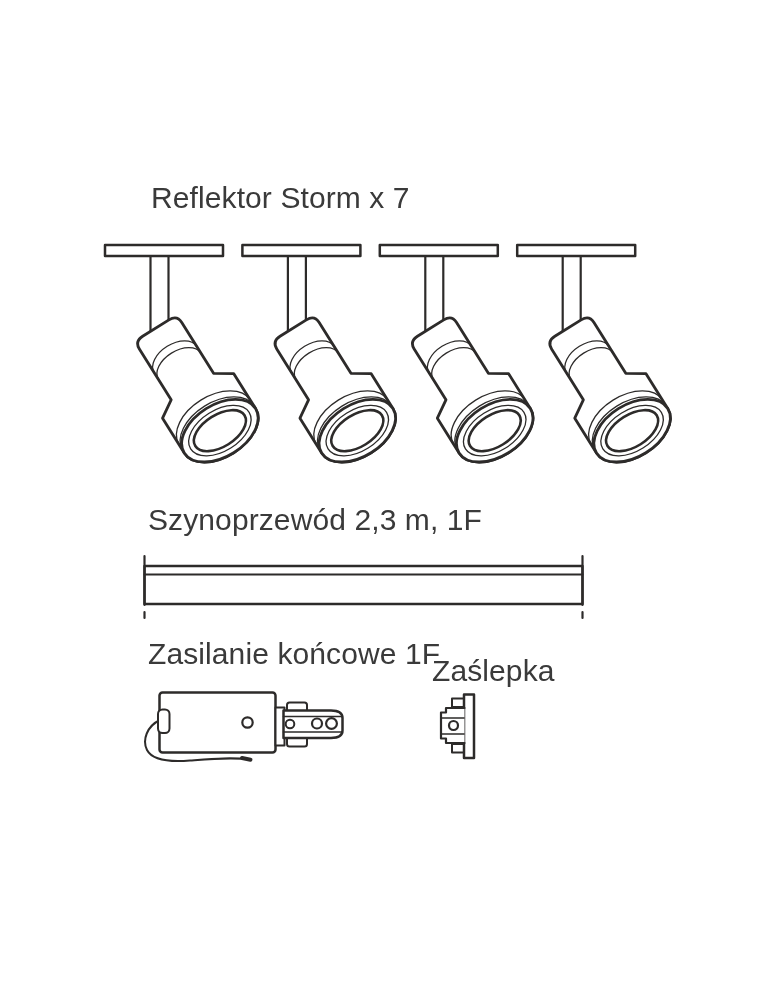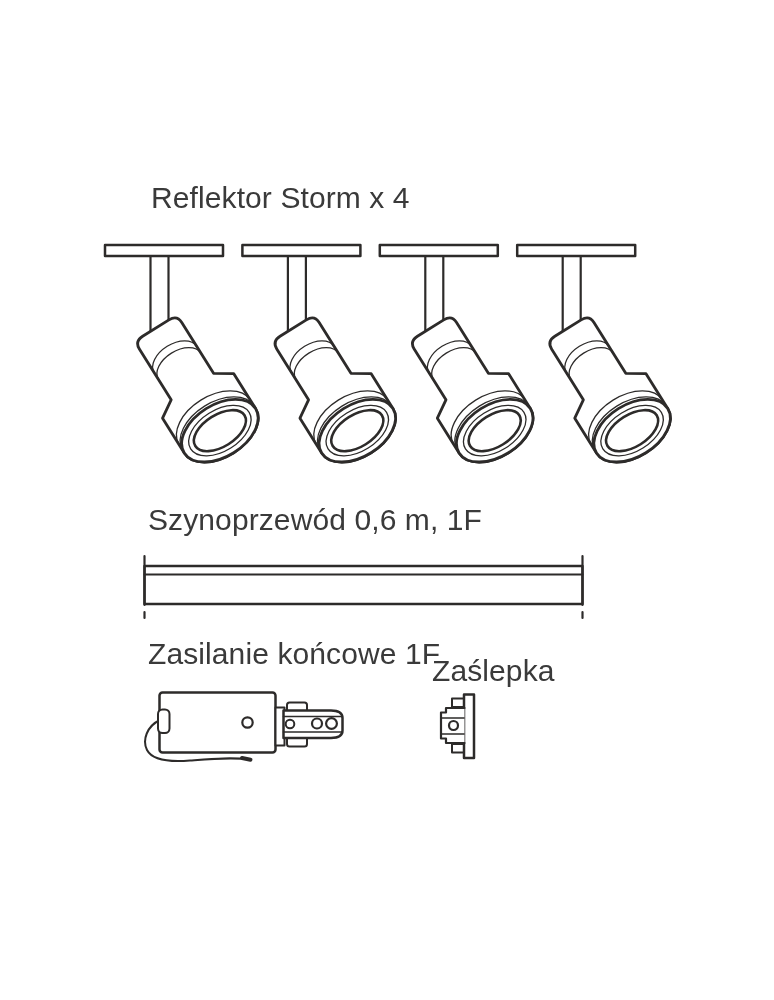--- a/index.html
+++ b/index.html
@@ -27,23 +27,23 @@
     white-space: nowrap;
   }
   .o { stroke: currentColor; fill: none; }
   .w { stroke: currentColor; fill: #ffffff; }
 </style>
 </head>
 <body>
 
 <div class="canvas">
 
-  <div class="label" style="left:151px; top:183px">Reflektor Storm x 4</div>
+  <div class="label" style="left:151px; top:183px">Reflektor Storm x 7</div>
 
-  <div class="label" style="left:148px; top:505px">Szynoprzewód 0,6 m, 1F</div>
+  <div class="label" style="left:148px; top:505px">Szynoprzewód 2,3 m, 1F</div>
 
   <div class="label" style="left:148px; top:639px">Zasilanie końcowe 1F</div>
 
   <div class="label" style="left:432px; top:656px">Zaślepka</div>
 
   <svg class="diagram-svg" width="774" height="1000" viewBox="0 0 774 1000" stroke-linejoin="round" stroke-linecap="round">
 
     <defs>
 
       <g id="fixture">

